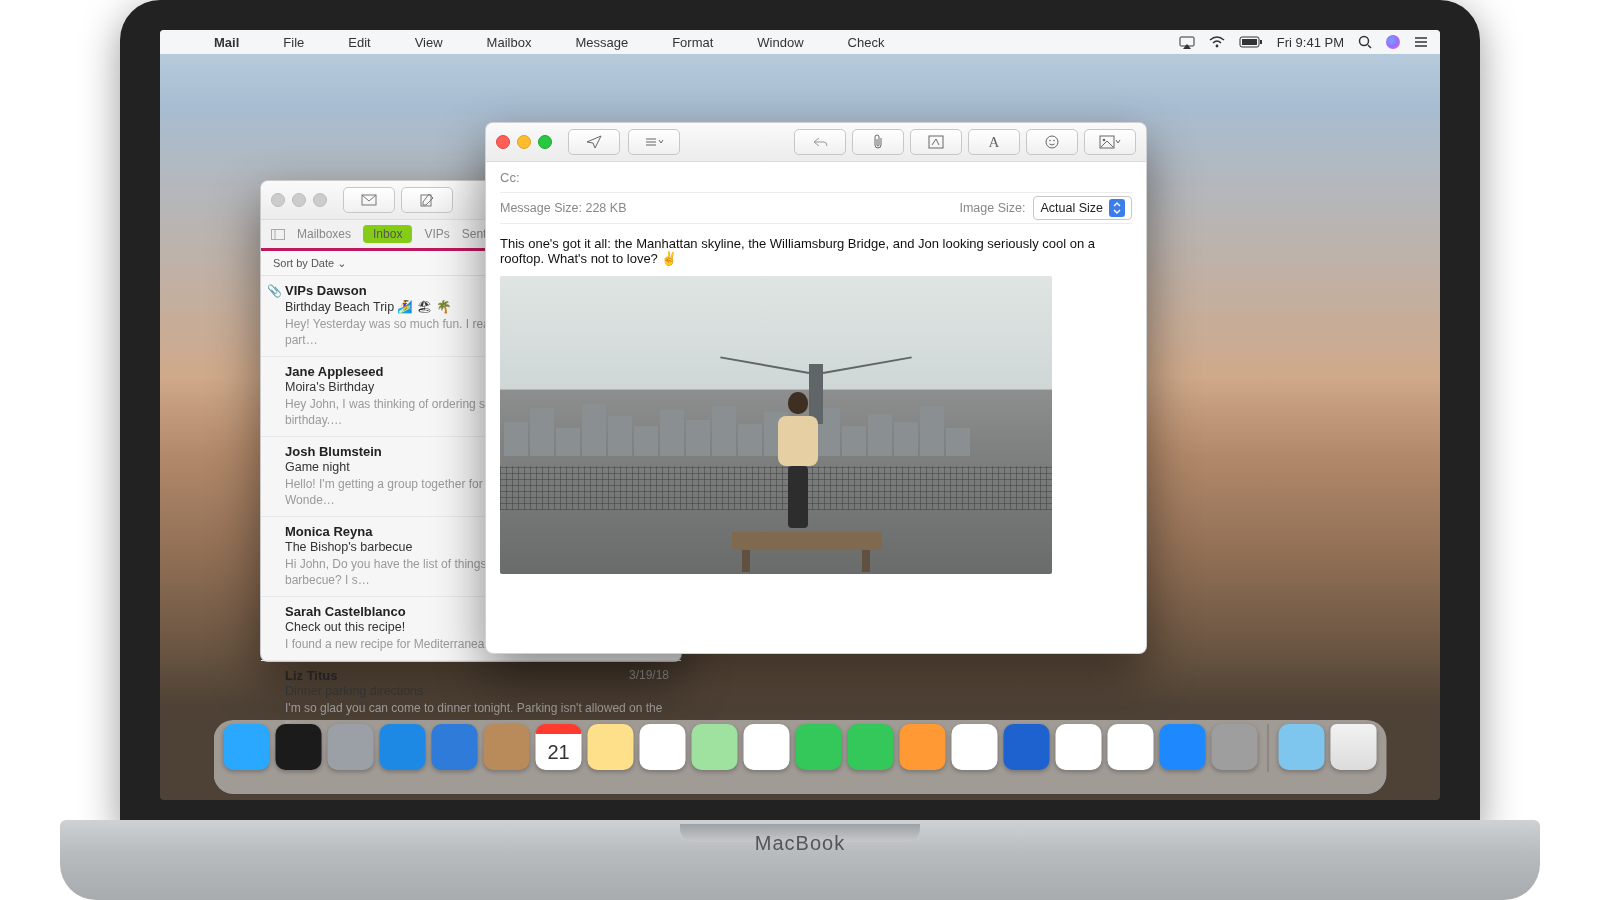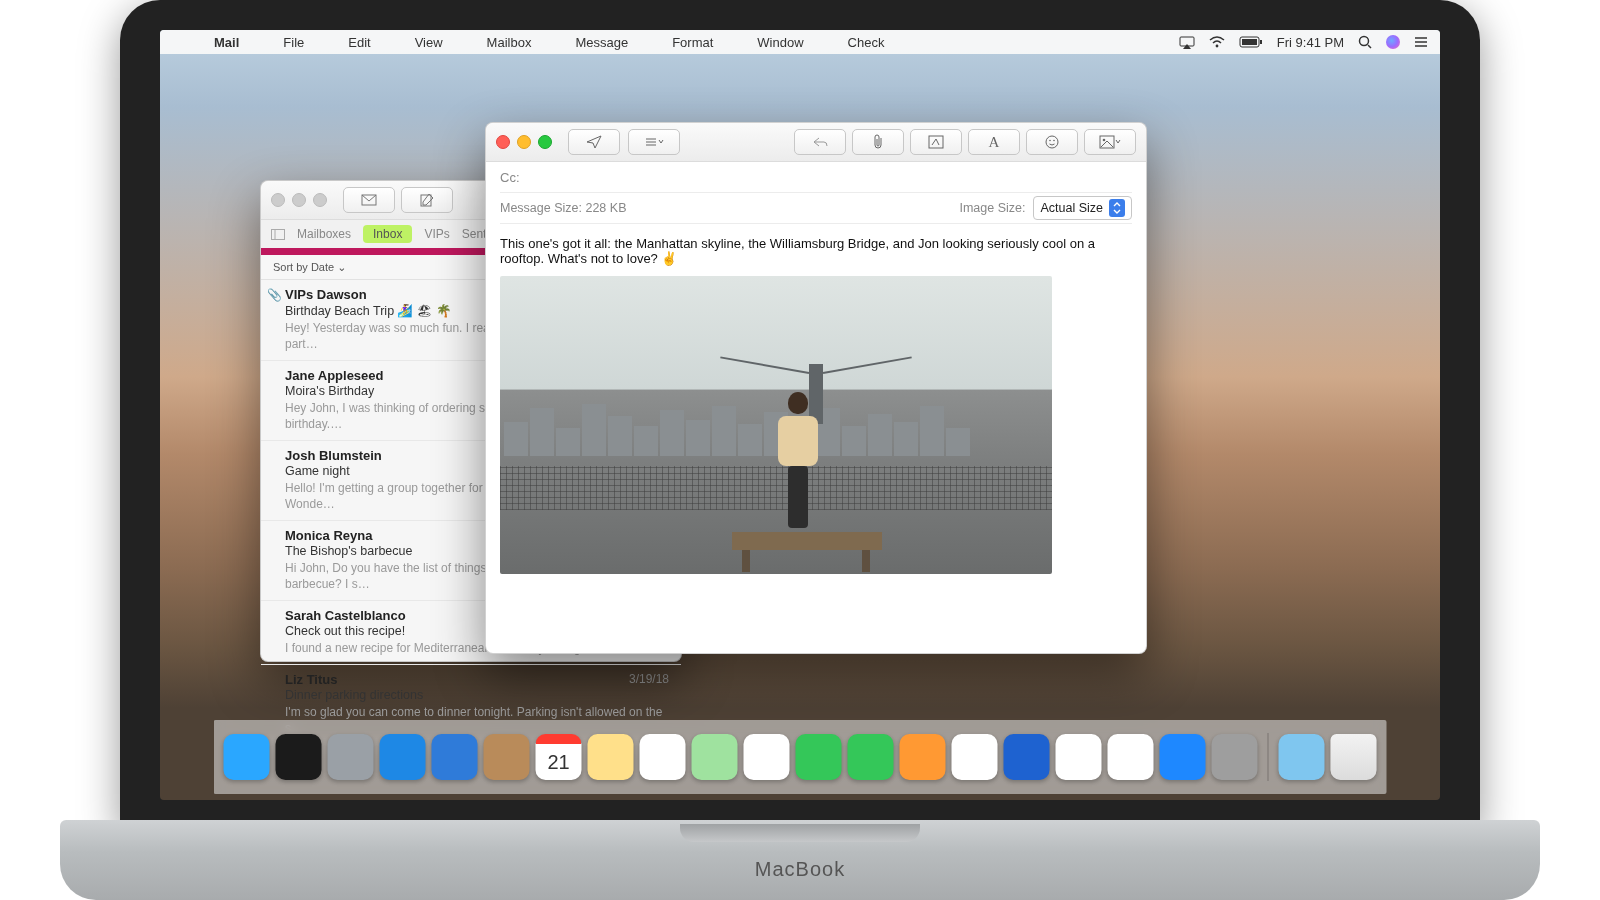--- a/index.html
+++ b/index.html
@@ -3,49 +3,49 @@
 <meta charset="utf-8">
 <style>
   html,body{margin:0;padding:0;width:1600px;height:900px;overflow:hidden;font-family:-apple-system,"Helvetica Neue",Helvetica,Arial,sans-serif;font-size:13px;color:#333;}
   
   .laptop{position:absolute;left:120px;top:0;width:1360px;height:900px;}
   .bezel{position:absolute;left:0;top:0;width:1360px;height:830px;background:#222;border-radius:40px 40px 0 0;box-shadow:0 10px 40px rgba(0,0,0,.4);}
   .screen{position:absolute;left:40px;top:30px;width:1280px;height:770px;border-radius:4px;overflow:hidden;
     background:linear-gradient(180deg,#bcd0e0 0%,#a8bdd1 10%,#cfa98a 45%,#b3896a 55%,#8b6b52 70%,#6b5642 80%,#4e4135 88%);}
   .hinge{position:absolute;left:-60px;top:820px;width:1480px;height:80px;background:linear-gradient(180deg,#cfd2d4 0%,#b8bcbe 40%,#a8abad 100%);border-radius:6px 6px 36px 36px;}
   .notch{position:absolute;left:50%;top:824px;transform:translateX(-50%);width:240px;height:18px;background:linear-gradient(180deg,#9fa2a4,#c6c8ca);border-radius:0 0 14px 14px;}
-  .brand{position:absolute;left:50%;top:858px;transform:translateX(-50%);color:#555;font-size:20px;letter-spacing:1px;}
+  .brand{position:absolute;left:50%;top:832px;transform:translateX(-50%);color:#555;font-size:20px;letter-spacing:1px;}
   
   .menubar{position:absolute;left:0;top:0;width:100%;height:24px;background:rgba(248,248,248,.95);display:flex;align-items:center;padding:0 12px;box-sizing:border-box;font-size:13px;}
   .menubar .apple{font-size:15px;margin-right:14px;}
   .menubar .item{margin-right:16px;cursor:default;margin-left:28px;}
   .menubar .item.bold{font-weight:600;}
   .menubar .spacer{flex:1;}
   .menubar .ricon{margin-left:14px;display:inline-flex;align-items:center;}
   .menubar svg{display:block;}
   
-  .dock{position:absolute;left:50%;bottom:6px;transform:translateX(-50%);height:66px;display:flex;align-items:center;gap:6px;padding:4px 10px;background:rgba(230,230,230,.55);border-radius:2px;backdrop-filter:blur(6px);}
+  .dock{position:absolute;left:50%;bottom:6px;transform:translateX(-50%);height:66px;display:flex;align-items:flex-start;gap:6px;padding:4px 10px;background:rgba(230,230,230,.55);border-radius:20px;backdrop-filter:blur(6px);}
   .dock .app{width:46px;height:46px;border-radius:10px;box-shadow:0 2px 4px rgba(0,0,0,.25);}
   .dock .sep{width:1px;height:48px;background:rgba(0,0,0,.25);margin:0 4px;}
   
   .window{position:absolute;background:#f6f6f6;border-radius:8px;box-shadow:0 20px 50px rgba(0,0,0,.45);border:1px solid rgba(0,0,0,.18);}
   .titlebar{height:38px;border-bottom:1px solid #dcdcdc;display:flex;align-items:center;padding:0 10px;gap:8px;background:linear-gradient(#fafafa,#ececec);border-radius:8px 8px 0 0;}
   .traffic{display:flex;gap:7px;margin-right:8px;}
   .traffic span{width:12px;height:12px;border-radius:50%;display:block;}
   .traffic .r{background:#ff5f57;border:1px solid #e14640;}
   .traffic .y{background:#ffbd2e;border:1px solid #dfa123;}
   .traffic .g{background:#28c940;border:1px solid #1ba630;}
   .traffic.inactive span{background:#ccc;border:1px solid #bbb;}
   .tool-btn{height:24px;min-width:34px;padding:0 8px;border:1px solid #c7c7c7;border-radius:5px;background:linear-gradient(#fff,#f0f0f0);display:inline-flex;align-items:center;justify-content:center;color:#555;font-size:13px;}
   .tool-btn svg{display:block;}
   .tool-group{display:flex;gap:6px;}
   
   .inbox{left:100px;top:150px;width:420px;height:480px;}
-  .inbox .tool-row2{height:28px;background:#f1f1f1;border-bottom:7px solid #be185d;display:flex;align-items:center;gap:12px;padding:0 10px;font-size:12px;color:#888;}
-  .inbox .tool-row2 .pill{background:#bef264;color:#555;padding:2px 10px;border-radius:4px;}
+  .inbox .tool-row2{height:28px;background:#f1f1f1;border-bottom:3px solid #be185d;display:flex;align-items:center;gap:12px;padding:0 10px;font-size:12px;color:#888;}
+  .inbox .tool-row2 .pill{background:#84cc16;color:#555;padding:2px 10px;border-radius:4px;}
   .inbox .sortrow{height:24px;background:#f7f7f7;border-bottom:1px solid #e2e2e2;display:flex;align-items:center;justify-content:space-between;padding:0 12px;font-size:11px;color:#555;}
   .inbox .list{overflow:hidden;}
   .msg{padding:7px 12px 8px 24px;border-bottom:1px solid #e8e8e8;position:relative;}
   .msg .from{font-weight:700;color:#222;font-size:13px;}
   .msg .date{position:absolute;right:12px;top:7px;color:#888;font-size:12px;}
   .msg .subj{color:#333;font-size:12.5px;margin-top:1px;}
   .msg .prev{color:#9a9a9a;font-size:12px;line-height:1.35;margin-top:2px;max-height:32px;overflow:hidden;}
   .msg .clip{position:absolute;left:6px;top:8px;color:#888;font-size:12px;}
   
   .compose{left:325px;top:92px;width:660px;height:530px;background:#fff;}

